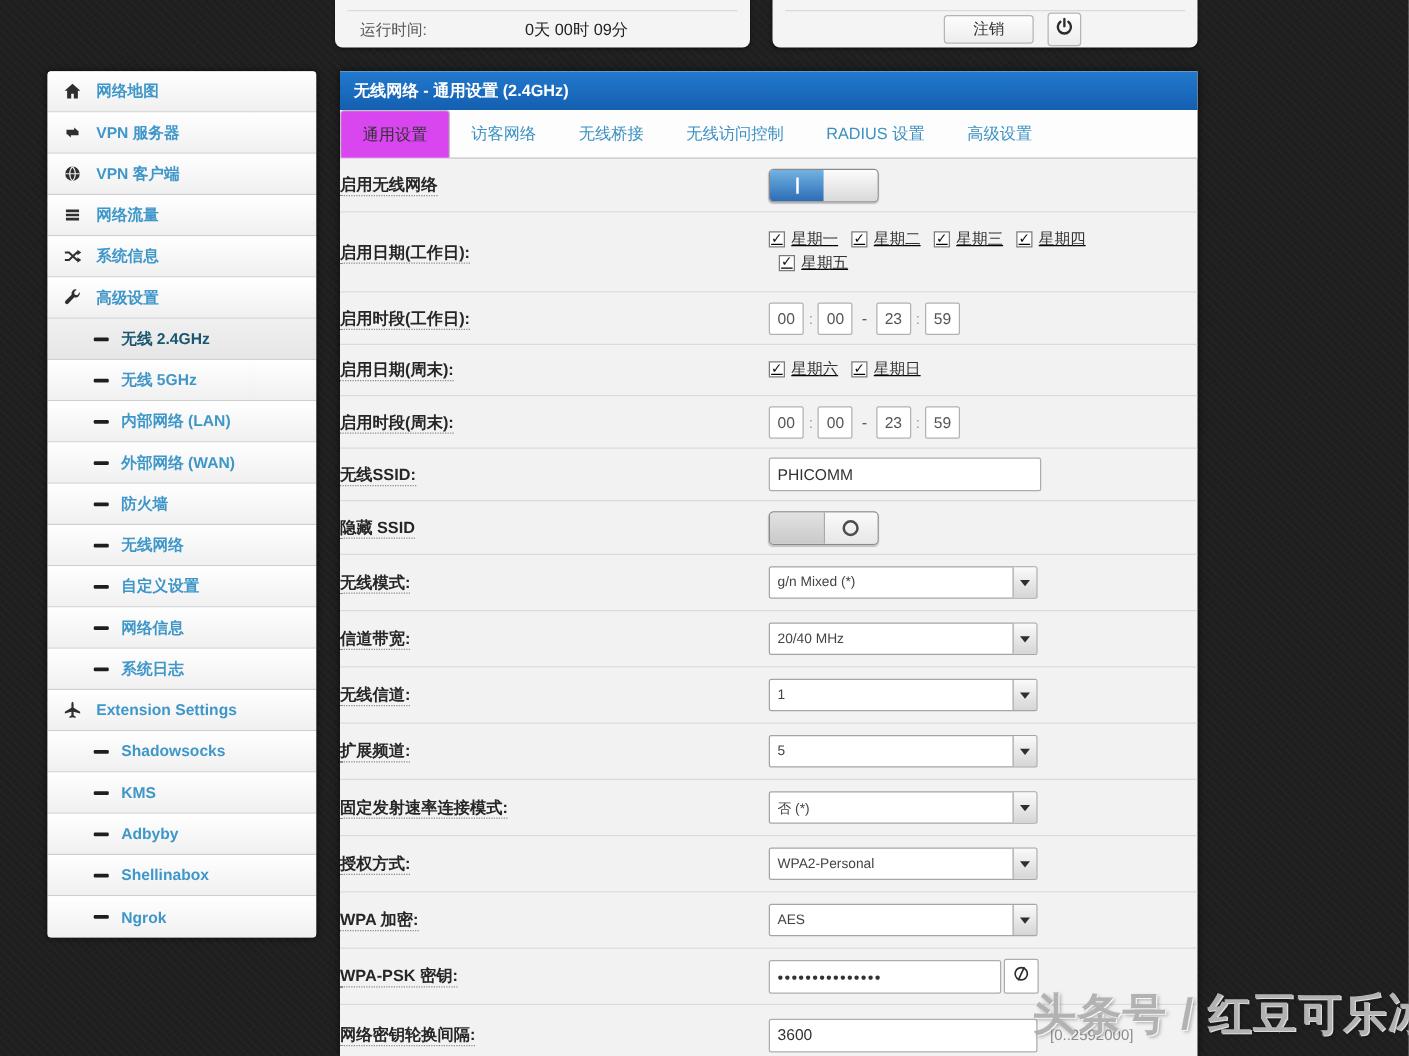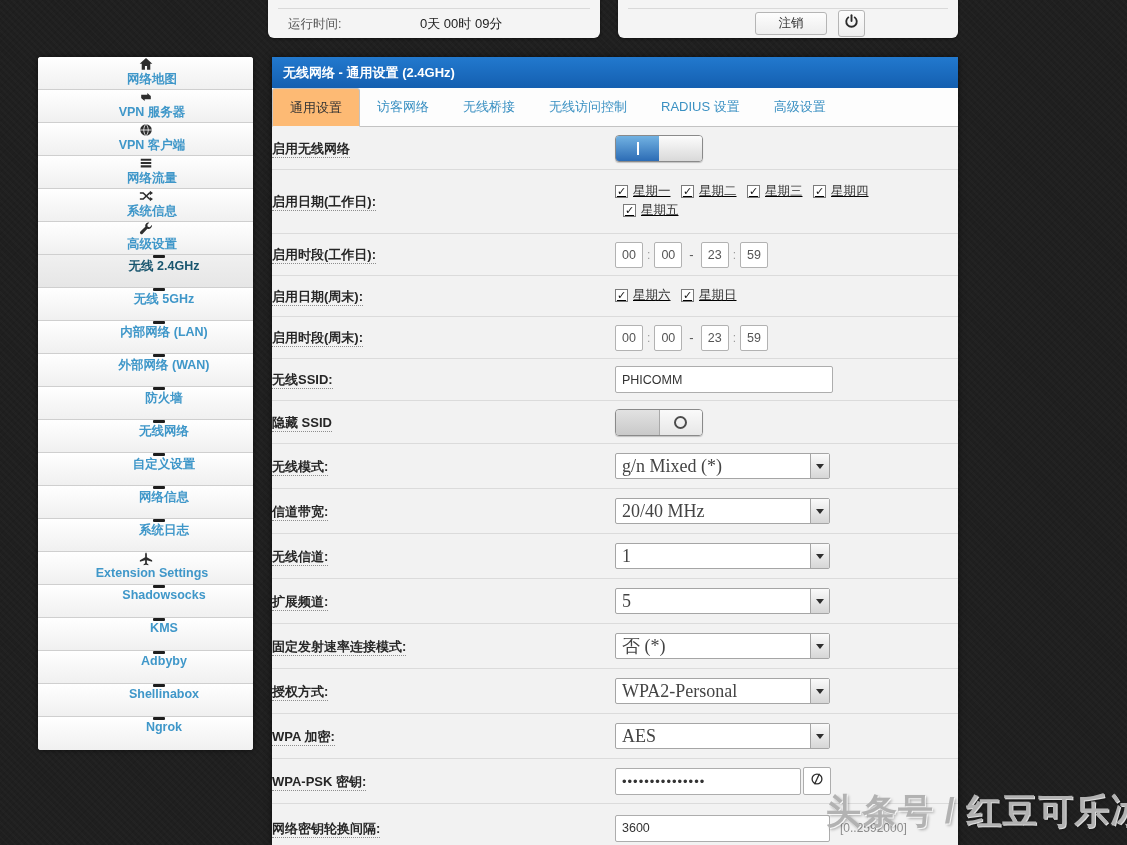--- a/index.html
+++ b/index.html
@@ -18,36 +18,36 @@
   .top-card .inner-line { position:absolute; top:24px; left:10px; right:10px; border-top:1px solid #d9d9d9; }
   #uptime-card { left:268px; width:332px; }
   #uptime-card .uptime-label { position:absolute; left:20px; top:32px; font-size:12.5px; color:#555; }
   #uptime-card .uptime-value { position:absolute; left:152px; top:31px; font-size:13px; color:#222; }
   #logout-card { left:618px; width:340px; }
   .logout-btn { position:absolute; left:137px; top:28px; width:72px; height:23px; background:linear-gradient(#fdfdfd,#ededed); border:1px solid #b5b5b5; border-radius:3px; font-size:12.5px; color:#333; display:flex; align-items:center; justify-content:center; cursor:pointer; }
   .power-btn { position:absolute; left:220px; top:26px; width:27px; height:27px; background:linear-gradient(#fdfdfd,#ededed); border:1px solid #b5b5b5; border-radius:3px; display:flex; align-items:center; justify-content:center; cursor:pointer; }
 
   
   #sidebar { position:absolute; left:38px; top:57px; width:215px; background:#fff; border-radius:3px; box-shadow:0 0 5px rgba(0,0,0,.6); overflow:hidden; }
-  .side-item { height:33px; display:flex; align-items:center; padding-left:13px; background:linear-gradient(#ffffff,#f0f0f0); border-bottom:1px solid #cfcfcf; cursor:pointer;flex-direction:column; }
+  .side-item { height:33px; display:flex; align-items:center; padding-left:13px; background:linear-gradient(#ffffff,#f0f0f0); border-bottom:1px solid #cfcfcf; cursor:pointer; }
   .side-item:last-child { border-bottom:none; }
   .side-item .icn { width:20px; display:flex; align-items:center; justify-content:flex-start; margin-right:6px; }
   .side-item .lbl { font-size:12.5px; font-weight:bold; color:#3f97c9; }
   .side-sub { padding-left:37px; }
   .side-sub .dash { width:12px; height:3px; background:#1e1e1e; border-radius:1px; margin-right:10px; flex-shrink:0; }
   .side-sub.active { background:linear-gradient(#f0f0f0,#e6e6e6); }
   .side-sub.active .lbl { color:#19566f; }
 
   
   #panel { position:absolute; left:272px; top:57px; width:686px; height:788px; background:#f2f2f2; box-shadow:0 0 6px rgba(0,0,0,.6); overflow:hidden; }
   #panel-header { height:31px; background:linear-gradient(#2279ce,#145fb0); display:flex; align-items:center; padding-left:11px; }
   #panel-header .title { color:#fff; font-size:13px; font-weight:bold; }
   #tabbar { height:39px; background:#fdfdfd; border-bottom:1px solid #c3c3c3; display:flex; align-items:stretch; }
   .tab { display:flex; align-items:center; padding:0 17px; font-size:13px; color:#3a90c2; cursor:pointer; }
-  .tab.active { background:#fdba74; border:1px solid #c3c3c3; border-bottom:1px solid #f2f2f2; margin-bottom:-1px; color:#333; border-radius:3px 3px 0 0; }
+  .tab.active { background:#d946ef; border:1px solid #c3c3c3; border-bottom:1px solid #f2f2f2; margin-bottom:-1px; color:#333; border-radius:3px 3px 0 0; }
 
   
   .row { display:flex; align-items:center; border-bottom:1px solid #dbdbdb; }
   .row .lab { width:343px; flex-shrink:0; }
   .row .lab span { font-size:13px; font-weight:bold; color:#262626; border-bottom:1px dotted #8d8d8d; padding-bottom:1px; }
   .row .ctl { flex:1; display:flex; align-items:center; }
 
   
   .toggle { width:88px; height:27px; border:1px solid #8a8a8a; border-radius:4px; overflow:hidden; display:flex; box-shadow:0 1px 1px rgba(0,0,0,.2); cursor:pointer; }
   .toggle .half { flex:1; display:flex; align-items:center; justify-content:center; }
@@ -72,21 +72,21 @@
 
   
   .txtinput { width:218px; height:27px; border:1px solid #adadad; border-radius:2px; background:#fff; font-size:12.5px; color:#333; padding-left:6px; font-family:"Liberation Sans","DejaVu Sans",sans-serif; }
   .pskinput { width:186px; letter-spacing:1px; font-size:13px; }
   .eye-btn { width:28px; height:28px; border:1px solid #adadad; border-radius:2px; background:#fff; margin-left:2px; display:flex; align-items:center; justify-content:center; cursor:pointer; }
   .numinput { width:215px; }
   .hint { font-size:12px; color:#8d8d8d; margin-left:10px; }
 
   
   .sel { position:relative; width:215px; height:26px; background:#fff; border:1px solid #a5a5a5; border-radius:2px; display:flex; align-items:stretch; cursor:pointer; }
-  .sel .txt { flex:1; display:flex; align-items:center; padding-left:6px; font-size:18px; color:#444;font-family:Liberation Serif, serif; }
+  .sel .txt { flex:1; display:flex; align-items:center; padding-left:6px; font-size:11px; color:#444; }
   .sel .btn { width:19px; background:linear-gradient(#fafafa,#d6d6d6); border-left:1px solid #a5a5a5; display:flex; align-items:center; justify-content:center; }
   .sel .btn::after { content:""; border:4px solid transparent; border-top:5px solid #2e2e2e; margin-top:5px; }
 
   
   #watermark { position:absolute; left:826px; top:788px; font-size:35px; font-weight:bold; letter-spacing:1px; color:#b2b2b2; text-shadow:1px 1px 0 rgba(255,255,255,.85), 2px 2px 3px rgba(0,0,0,.3); z-index:60; white-space:nowrap; }
 </style>
 </head>
 <body>
 
 <div class="top-card" id="uptime-card">

